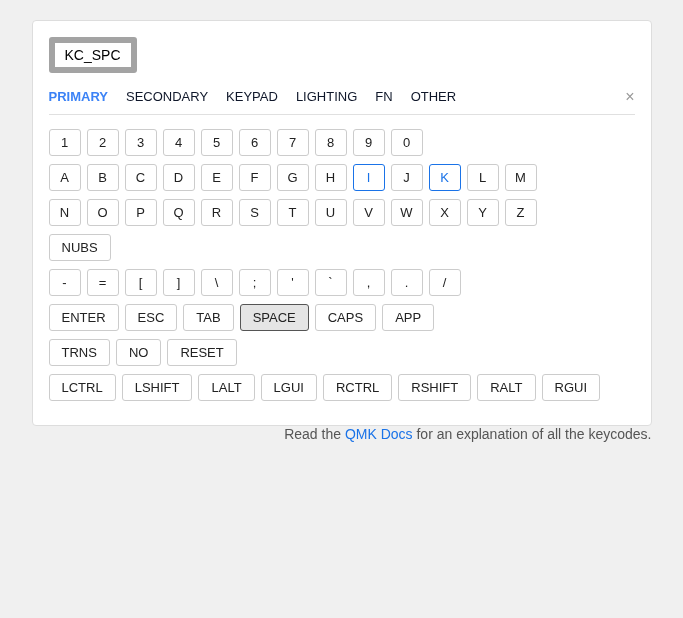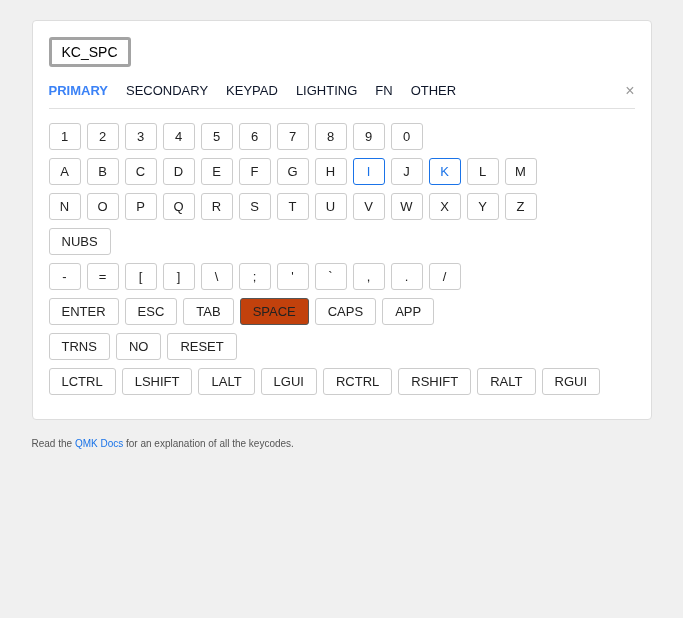--- a/index.html
+++ b/index.html
@@ -16,21 +16,21 @@
       width: 620px;
     }
     .panel {
       background: #fff;
       border: 1px solid #ddd;
       border-radius: 4px;
       padding: 16px;
     }
     .current-key {
       display: inline-block;
-      border: 3px solid #a3a3a3;
+      border: 6px solid #a3a3a3;
       border-radius: 3px;
       padding: 4px 10px;
       font-size: 14px;
       margin-bottom: 14px;
       background: #fff;
     }
     .tabs {
       display: flex;
       align-items: center;
       border-bottom: 1px solid #e0e0e0;
@@ -69,33 +69,32 @@
       font-size: 13px;
       min-width: 32px;
       text-align: center;
       cursor: pointer;
       background: #fff;
       color: #222;
       user-select: none;
     }
     .key.active, .key.selected {
       border-color: #555;
-      background: #c2410c;
+      background: #e5e5e5;
     }
     .key-wide {
       padding: 5px 12px;
     }
     .key-highlighted {
       border-color: #1a73e8;
       color: #1a73e8;
     }
     .footer-text {
-      text-align: left;
-      margin-top: 18px;
-      font-size: 10px;
+      text-align: right;
+      font-size: 14px;
       color: #555;
     }
     .footer-text a {
       color: #1a73e8;
       text-decoration: none;
     }
   </style>
 </head>
 <body>
 

